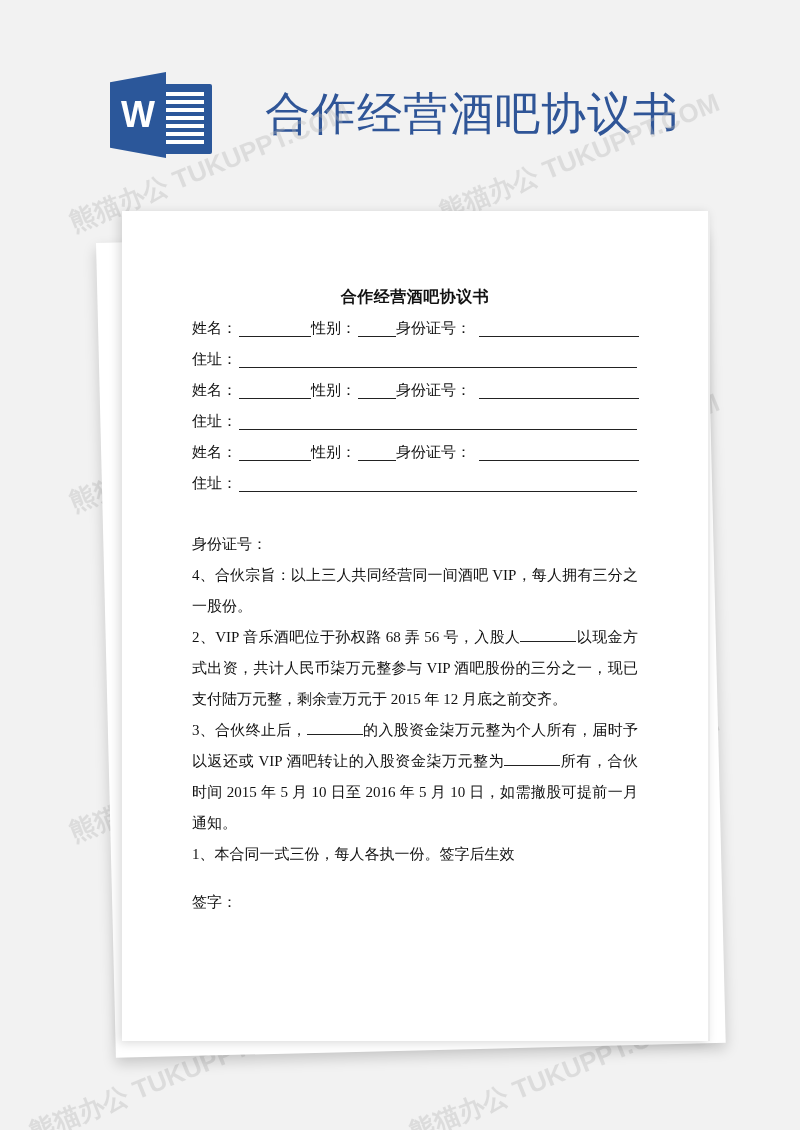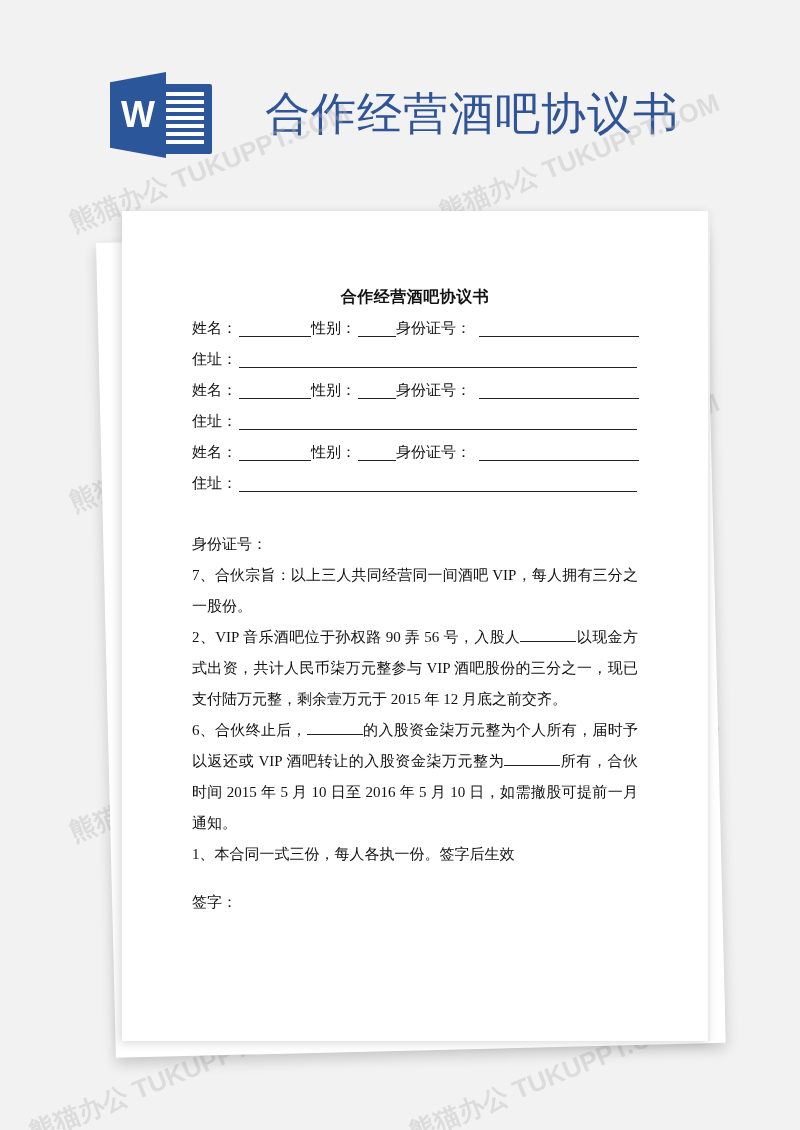--- a/index.html
+++ b/index.html
@@ -125,27 +125,27 @@
       <span>身份证号：</span>
       <span class="blank" style="width:160px;margin-left:8px;"></span>
     </div>
     <div class="row" style="top:261px;">
       <span>住址：</span>
       <span class="blank" style="width:398px;margin-left:2px;"></span>
     </div>
 
     <div class="para" style="top:318px;">身份证号：</div>
 
-    <div class="para" style="top:349px;">7、合伙宗旨：以上三人共同经营同一间酒吧 VIP，每人拥有三分之一股份。</div>
+    <div class="para" style="top:349px;">4、合伙宗旨：以上三人共同经营同一间酒吧 VIP，每人拥有三分之一股份。</div>
 
     <div class="para" style="top:411px;">
-      <span>2、VIP 音乐酒吧位于孙权路 90 弄 56 号，入股人</span><span class="inline-blank"></span><span>以现金方式出资，共计人民币柒万元整参与 VIP 酒吧股份的三分之一，现已支付陆万元整，剩余壹万元于 2015 年 12 月底之前交齐。</span>
+      <span>2、VIP 音乐酒吧位于孙权路 68 弄 56 号，入股人</span><span class="inline-blank"></span><span>以现金方式出资，共计人民币柒万元整参与 VIP 酒吧股份的三分之一，现已支付陆万元整，剩余壹万元于 2015 年 12 月底之前交齐。</span>
     </div>
 
     <div class="para" style="top:504px;">
-      <span>6、合伙终止后，</span><span class="inline-blank"></span><span>的入股资金柒万元整为个人所有，届时予以返还或 VIP 酒吧转让的入股资金柒万元整为</span><span class="inline-blank"></span><span>所有，合伙时间 2015 年 5 月 10 日至 2016 年 5 月 10 日，如需撤股可提前一月通知。</span>
+      <span>3、合伙终止后，</span><span class="inline-blank"></span><span>的入股资金柒万元整为个人所有，届时予以返还或 VIP 酒吧转让的入股资金柒万元整为</span><span class="inline-blank"></span><span>所有，合伙时间 2015 年 5 月 10 日至 2016 年 5 月 10 日，如需撤股可提前一月通知。</span>
     </div>
 
     <div class="para" style="top:628px;">1、本合同一式三份，每人各执一份。签字后生效</div>
 
     <div class="para" style="top:676px;">签字：</div>
   </div>
 </div>
 
 </body></html>

